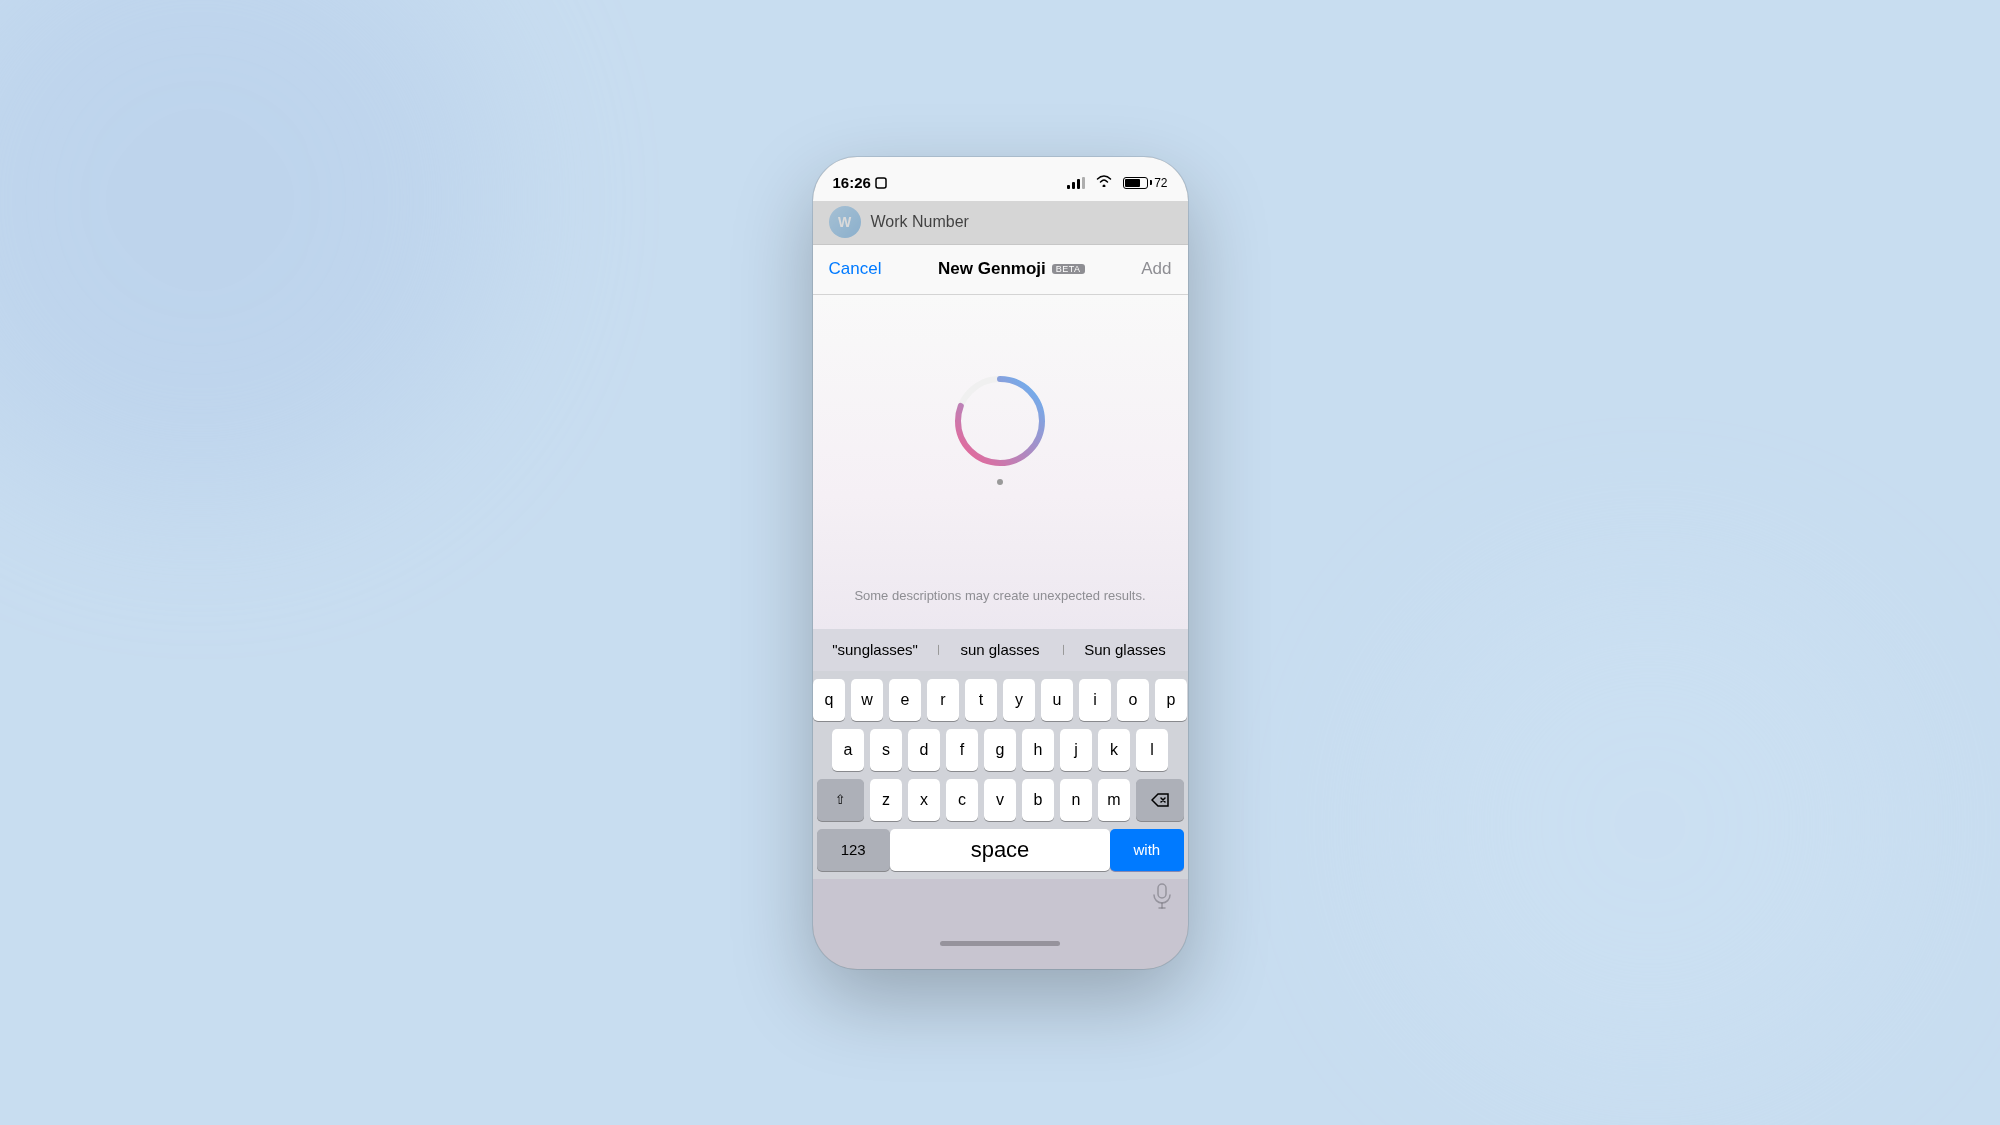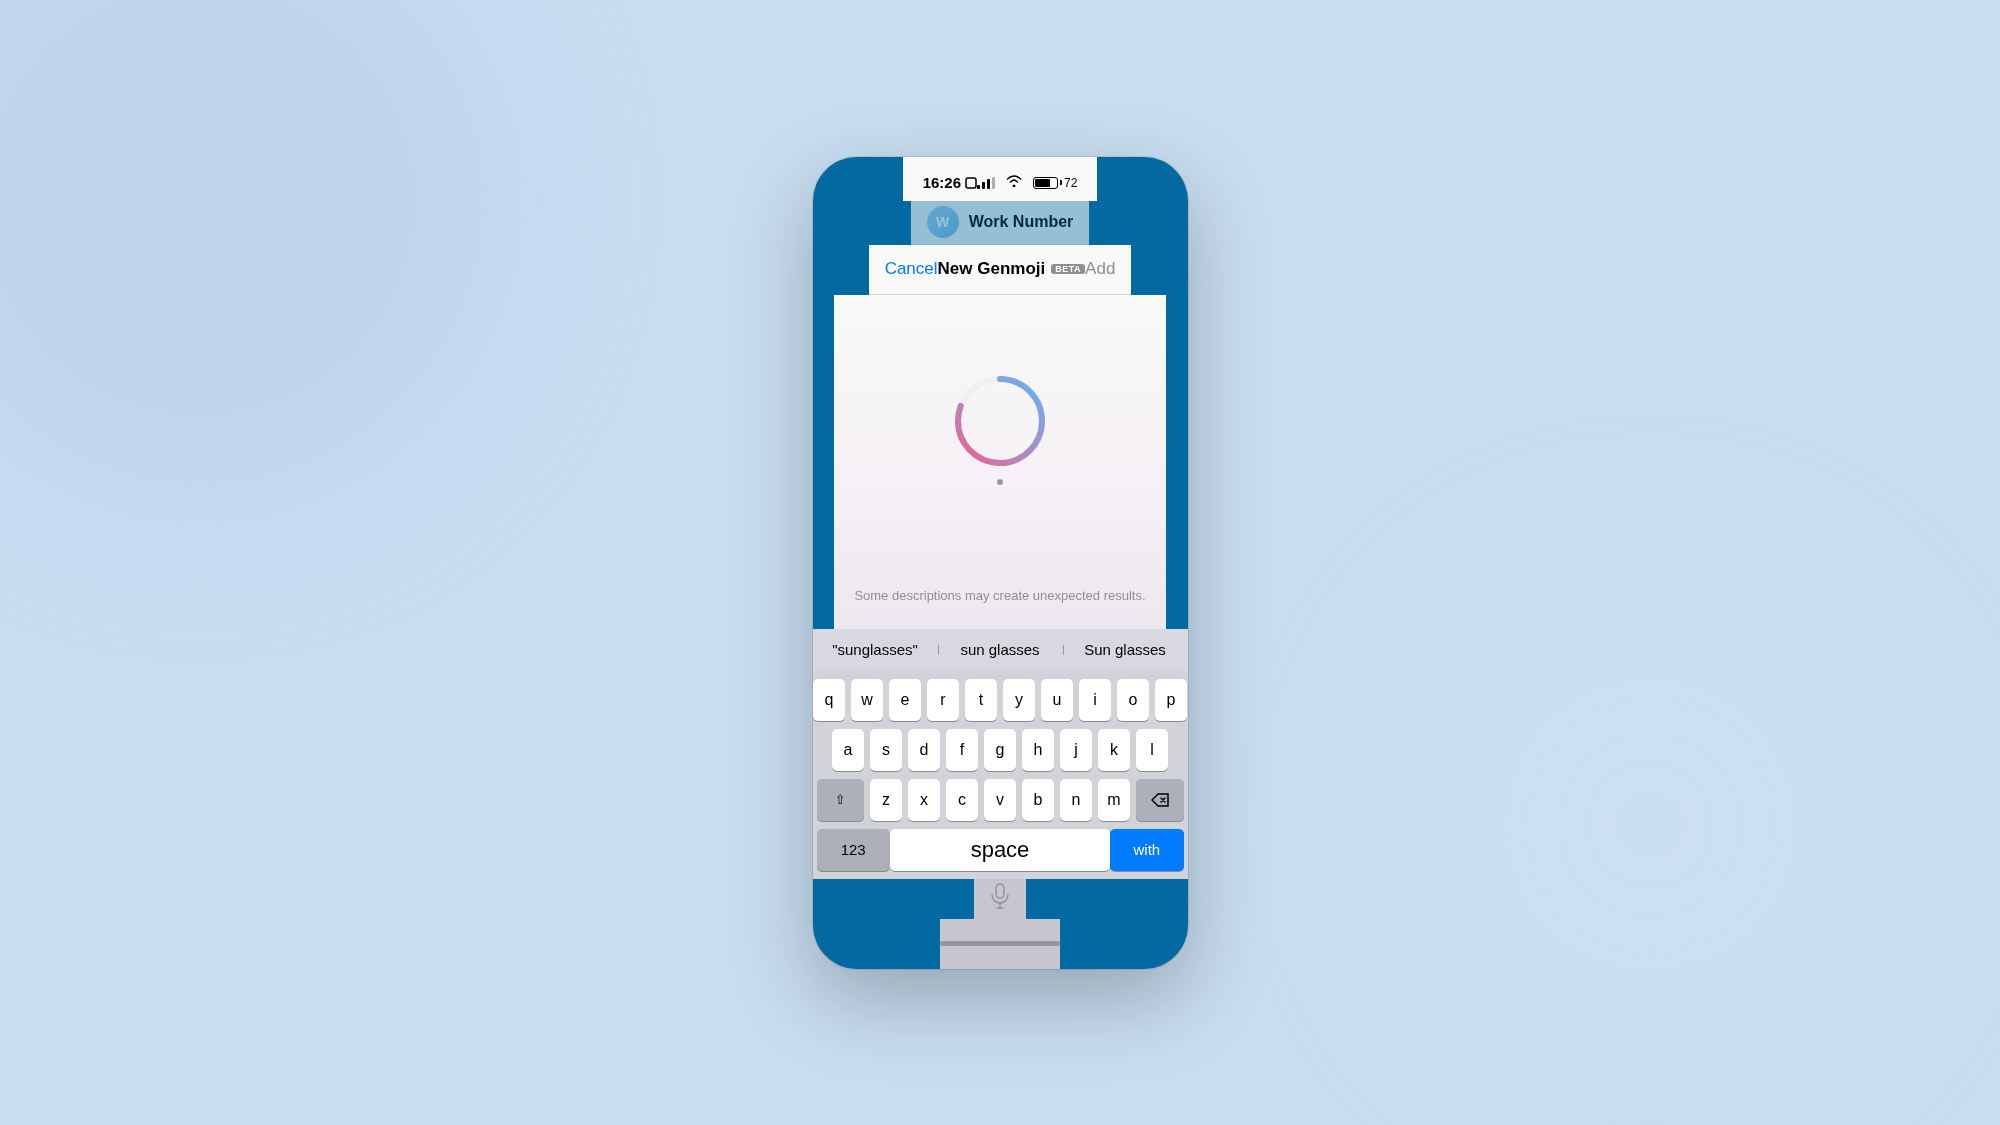--- a/index.html
+++ b/index.html
@@ -31,28 +31,27 @@
     .bg-blob-2 {
       width: 500px; height: 500px;
       background: #d0e4f5;
       bottom: 50px; right: 100px;
     }
 
     
     .phone {
       width: 375px;
       height: 812px;
-      background: #0369a1;
+      background: #a3a3a3;
       border-radius: 44px;
       overflow: hidden;
       position: relative;
       box-shadow: 0 30px 80px rgba(0,0,0,0.25), 0 0 0 1px rgba(0,0,0,0.1);
       display: flex;
       flex-direction: column;
-      align-items: center;
     }
 
     
     .status-bar {
       height: 44px;
       background: transparent;
       display: flex;
       align-items: center;
       justify-content: space-between;
       padding: 0 20px;
@@ -147,21 +146,21 @@
       display: flex;
       align-items: center;
       justify-content: center;
       font-size: 14px;
       color: white;
       font-weight: 600;
     }
 
     .contact-name {
       font-size: 16px;
-      font-weight: 700;
+      font-weight: 400;
       color: #000;
     }
 
     
     .modal-header {
       height: 50px;
       background: #f9f9f9;
       display: flex;
       align-items: center;
       justify-content: space-between;
@@ -180,21 +179,21 @@
       font-size: 17px;
       font-weight: 600;
       color: #000;
       display: flex;
       align-items: center;
       gap: 6px;
     }
 
     .beta-badge {
       font-size: 9px;
-      font-weight: 700;
+      font-weight: 400;
       color: #fff;
       background: #8e8e93;
       padding: 0 4px;
       border-radius: 3px;
       letter-spacing: 0.5px;
       text-transform: uppercase;
     }
 
     .add-btn {
       font-size: 17px;

